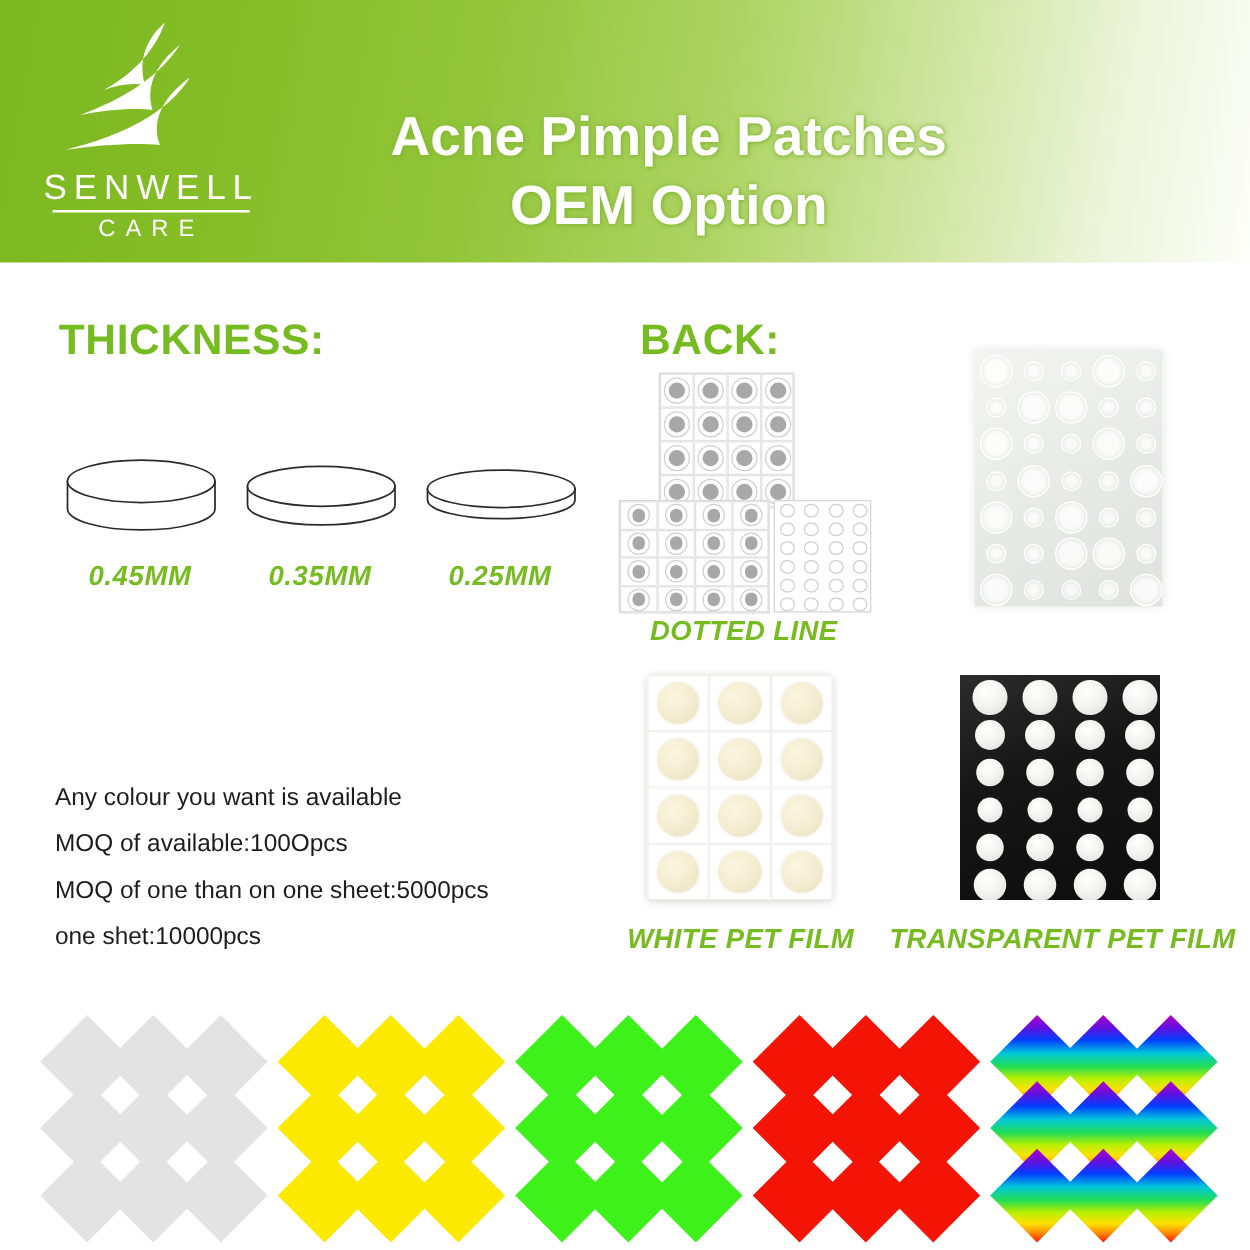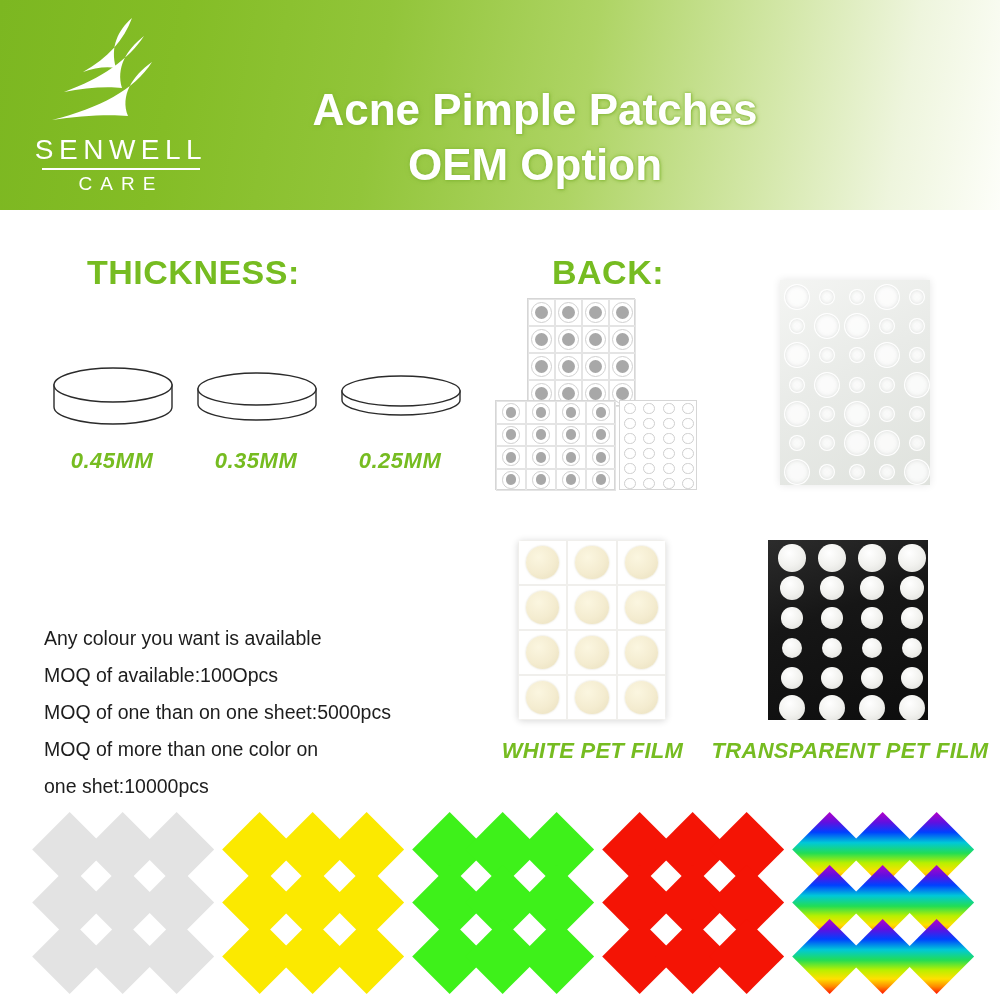--- a/index.html
+++ b/index.html
@@ -91,21 +91,20 @@
   #banner-title .line2 { display: block; }
 
   
   .heading {
     position: absolute;
     color: #76bc21;
     font-weight: 700;
     font-size: 34px;
     letter-spacing: 0.5px;
     white-space: nowrap;
-    margin-left: 40px;
   }
   #h-thickness { left: 47px; top: 253px; }
   #h-back      { left: 512px; top: 253px; }
   #h-colour    { left: 44px; top: 565px; }
 
   
   .disc-wrap {
     position: absolute;
     top: 355px;
     width: 130px;
@@ -328,21 +327,20 @@
 
   <div class="disc-caption" id="cap-0">0.45MM</div>
   <div class="disc-caption" id="cap-1">0.35MM</div>
   <div class="disc-caption" id="cap-2">0.25MM</div>
 
 
   <div id="colour-lines">
     <div>Any colour you want is available</div>
     <div>MOQ of available:100Opcs</div>
     <div>MOQ of one than on one sheet:5000pcs</div>
-    <div>MOQ of more than one color on</div>
     <div>one shet:10000pcs</div>
   </div>
 
   <div class="heading" id="h-back">BACK:</div>
 
   <div id="dotted-group">
     <div class="sheet" id="sheet-top">
         <div class="perf-cell" style="left: 0px; top: 0px; width: 27px; height: 27px;"></div>
         <div class="perf-ring" style="left: 2.97px; top: 2.97px; width: 21.06px; height: 21.06px;"></div>
         <div class="perf-dot" style="left: 6.9714px; top: 6.9714px; width: 13.0572px; height: 13.0572px;"></div>
@@ -555,20 +553,21 @@
       <div class="tpf-dot" style="width: 22.632px; height: 22.632px; left: 12.684px; top: 126.684px;"></div>
       <div class="tpf-dot" style="width: 22.632px; height: 22.632px; left: 52.684px; top: 126.684px;"></div>
       <div class="tpf-dot" style="width: 22.632px; height: 22.632px; left: 92.684px; top: 126.684px;"></div>
       <div class="tpf-dot" style="width: 22.632px; height: 22.632px; left: 132.684px; top: 126.684px;"></div>
       <div class="tpf-dot" style="width: 26.496px; height: 26.496px; left: 10.752px; top: 154.752px;"></div>
       <div class="tpf-dot" style="width: 26.496px; height: 26.496px; left: 50.752px; top: 154.752px;"></div>
       <div class="tpf-dot" style="width: 26.496px; height: 26.496px; left: 90.752px; top: 154.752px;"></div>
       <div class="tpf-dot" style="width: 26.496px; height: 26.496px; left: 130.752px; top: 154.752px;"></div>
     </div>
 
+  <div class="photo-caption" id="cap-dotted">DOTTED LINE</div>
   <div class="photo-caption" id="cap-transparent">TRANSPARENT PET FILM</div>
   <div class="photo-caption" id="cap-whitepet">WHITE PET FILM</div>
 
   <div class="swatch" id="sw-0">
       <div class="diamond" style="background: rgb(227, 227, 227); left: 1px; top: 1px;"></div>
       <div class="diamond" style="background: rgb(227, 227, 227); left: 54.3px; top: 1px;"></div>
       <div class="diamond" style="background: rgb(227, 227, 227); left: 107.6px; top: 1px;"></div>
       <div class="diamond" style="background: rgb(227, 227, 227); left: 1px; top: 54.3px;"></div>
       <div class="diamond" style="background: rgb(227, 227, 227); left: 54.3px; top: 54.3px;"></div>
       <div class="diamond" style="background: rgb(227, 227, 227); left: 107.6px; top: 54.3px;"></div>

